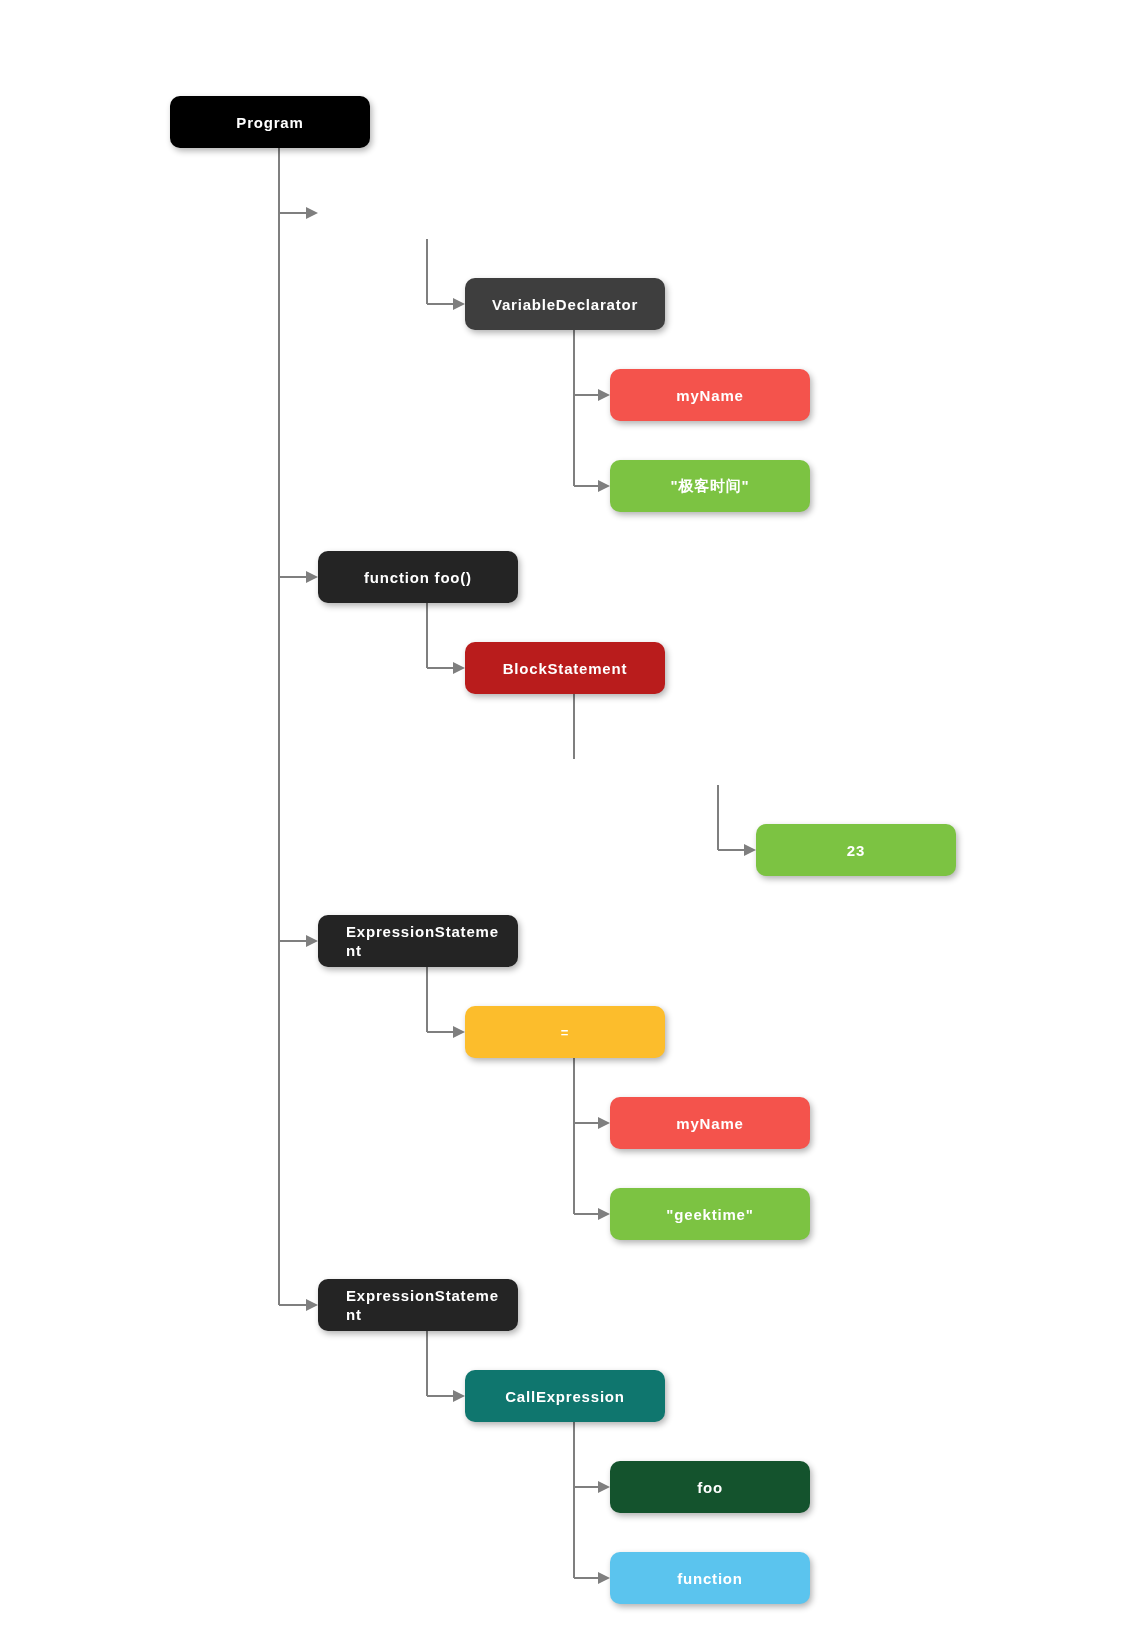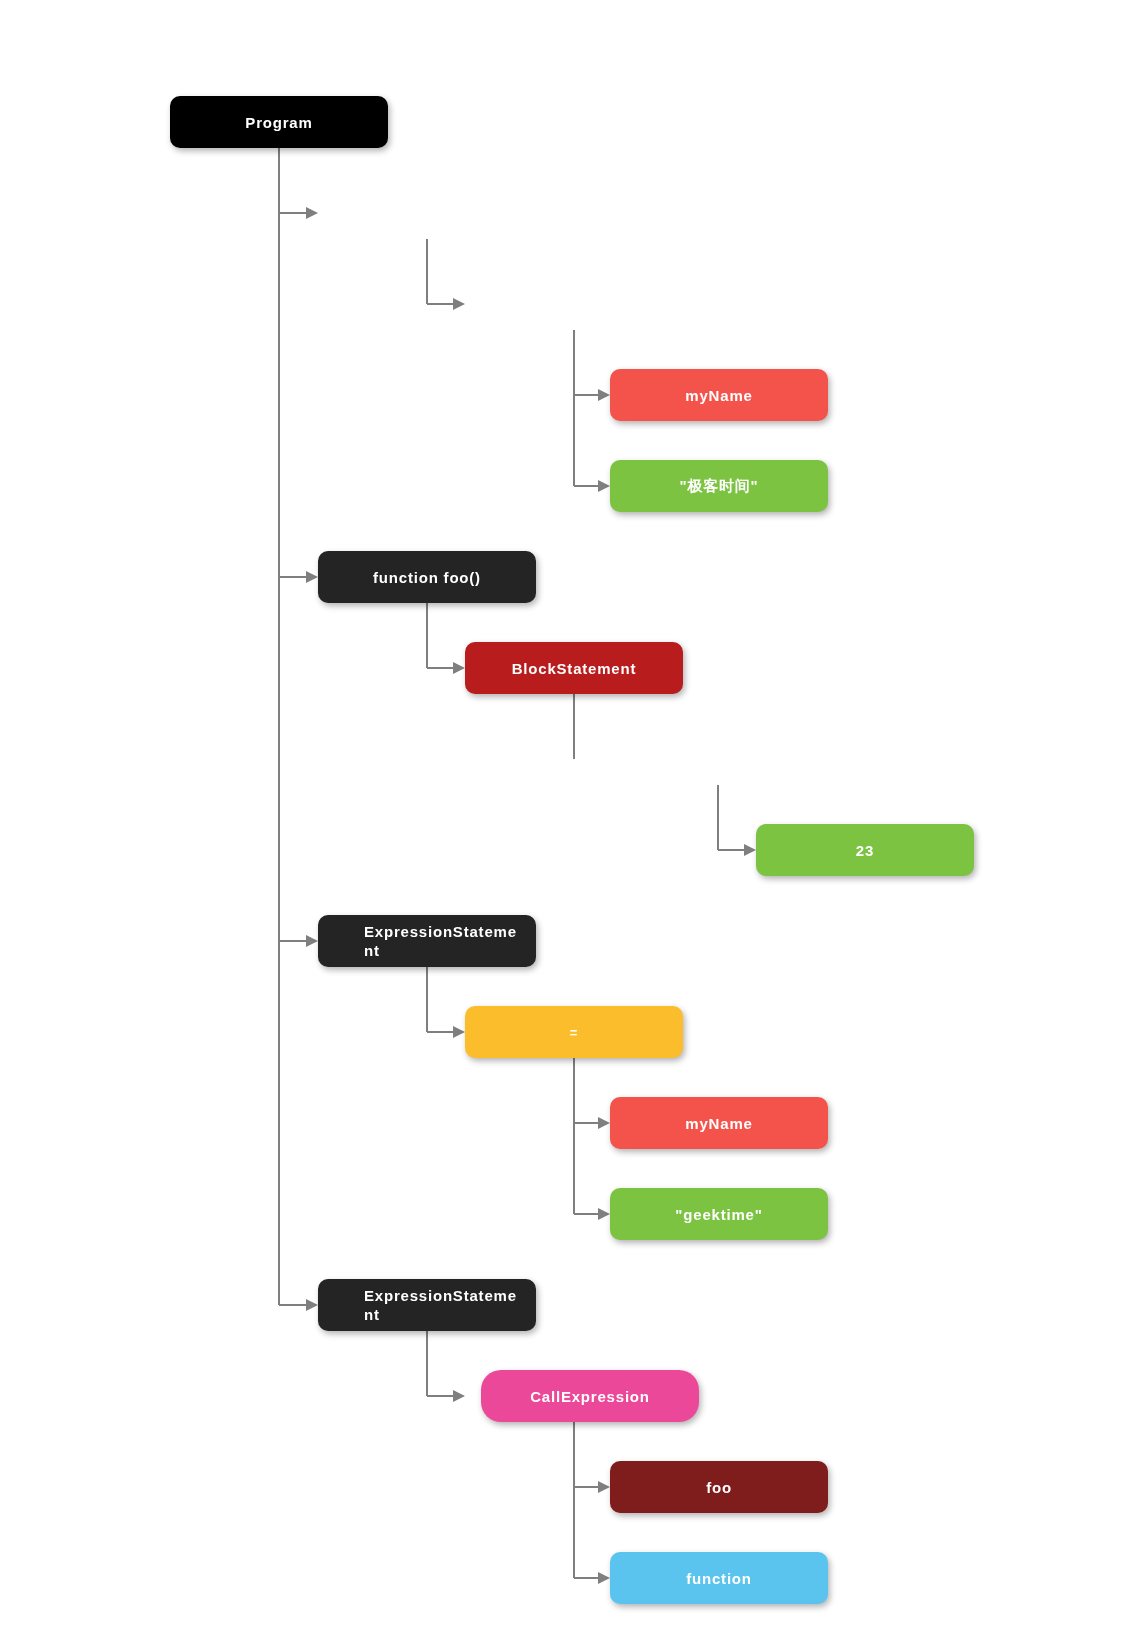--- a/index.html
+++ b/index.html
@@ -2,21 +2,21 @@
 <html><head>
 <meta charset="utf-8">
 <style>
   html,body{margin:0;padding:0;background:#ffffff;}
   .canvas{
     position:relative;width:1142px;height:1644px;background:#ffffff;
     font-family:"Liberation Sans",sans-serif;overflow:hidden;
   }
   .connector-layer{position:absolute;left:0;top:0;width:1142px;height:1644px;}
   .node{
-    position:absolute;width:218px;height:52px;border-radius:10px;
+    position:absolute;width:200px;height:52px;border-radius:10px;
     display:flex;align-items:center;justify-content:center;
     color:#ffffff;font-weight:bold;font-size:15px;letter-spacing:0.8px;
     box-shadow:2px 3px 6px rgba(0,0,0,0.3);box-sizing:border-box;
   }
   .node.wrap{justify-content:flex-end;padding:2px 14px;}
   .node.wrap .node-label{
     display:inline-block;width:158px;word-break:break-all;
     text-align:left;line-height:19px;
   }
   .node.small-text{font-size:13px;letter-spacing:1px;}
@@ -73,20 +73,23 @@
       <polygon points="598,1572 598,1584 610,1578"></polygon>
       <polygon points="744,844 744,856 756,850"></polygon>
     </g>
   </svg>
 
   <div class="node" style="left: 170px; top: 96px; background-color: rgb(0, 0, 0);">
     <span class="node-label">Program</span>
   </div>
 
 
+  <div class="node" style="left: 465px; top: 278px; background-color: rgb(62, 62, 62);">
+    <span class="node-label">VariableDeclarator</span>
+  </div>
 
   <div class="node" style="left: 610px; top: 369px; background-color: rgb(244, 83, 76);">
     <span class="node-label">myName</span>
   </div>
 
   <div class="node" style="left: 610px; top: 460px; background-color: rgb(124, 195, 66);">
     <span class="node-label">"极客时间"</span>
   </div>
 
   <div class="node" style="left: 318px; top: 551px; background-color: rgb(36, 36, 36);">
@@ -115,25 +118,25 @@
   </div>
 
   <div class="node" style="left: 610px; top: 1188px; background-color: rgb(124, 195, 66);">
     <span class="node-label">"geektime"</span>
   </div>
 
   <div class="node wrap" style="left: 318px; top: 1279px; background-color: rgb(36, 36, 36);">
     <span class="node-label">ExpressionStatement</span>
   </div>
 
-  <div class="node" style="left: 481px; top: 1370px; background-color: #ec4899; border-radius: 20px;">
+  <div class="node" style="left: 465px; top: 1370px; background-color: #0f766e;">
     <span class="node-label">CallExpression</span>
   </div>
 
-  <div class="node" style="left: 610px; top: 1461px; background-color: #7f1d1d;">
+  <div class="node" style="left: 610px; top: 1461px; background-color: #14532d;">
     <span class="node-label">foo</span>
   </div>
 
   <div class="node" style="left: 610px; top: 1552px; background-color: rgb(91, 196, 238);">
     <span class="node-label">function</span>
   </div>
 
 </div>
 
 </body></html>

